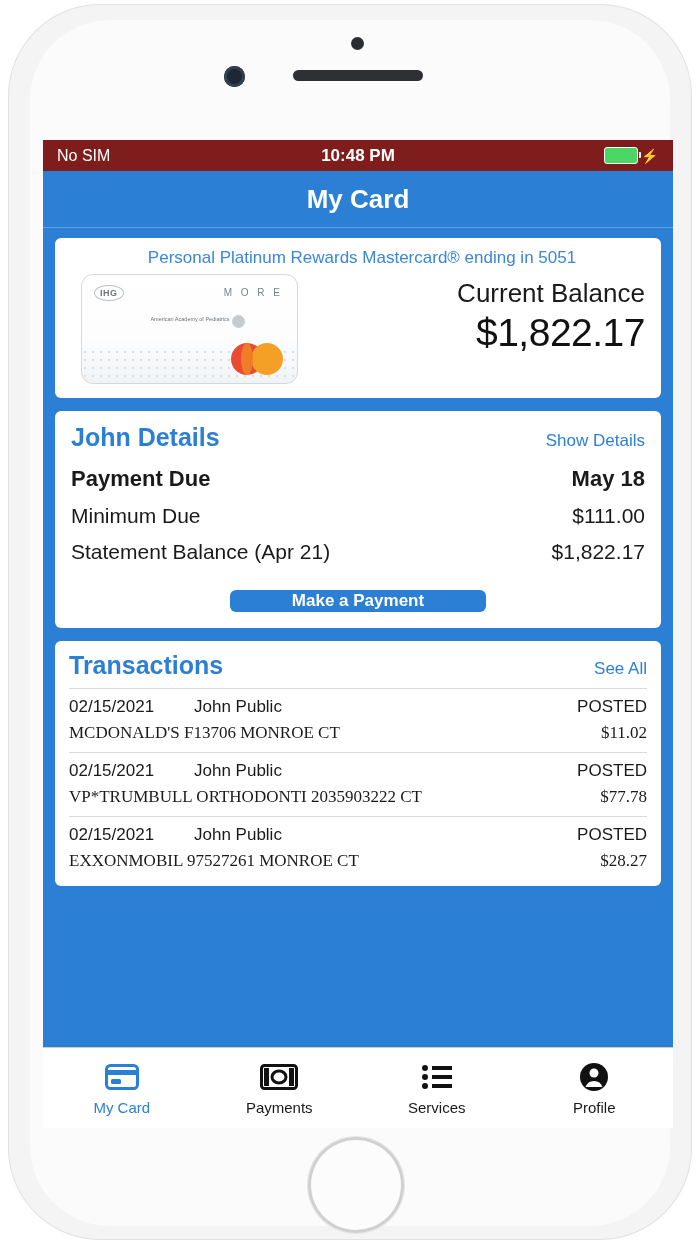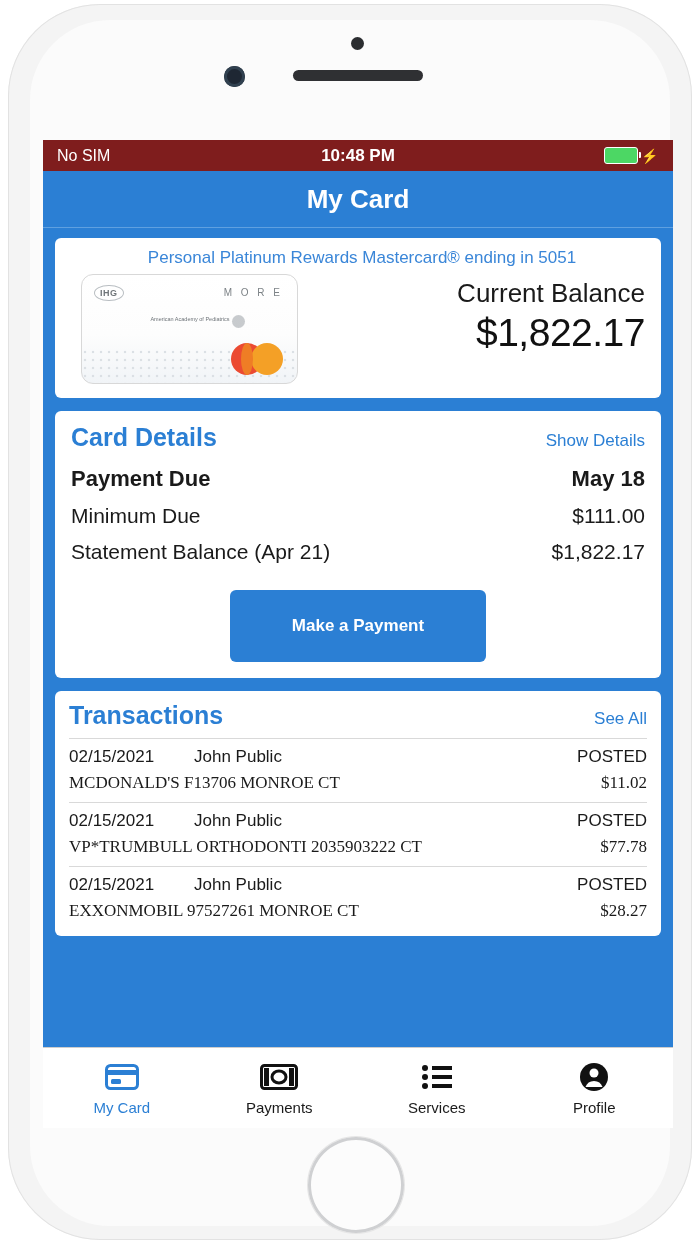--- a/index.html
+++ b/index.html
@@ -307,21 +307,21 @@
     justify-content: center;
     margin-top: 26px;
   }
   .pay-btn {
     background: #2b7fd4;
     color: #ffffff;
     font-size: 17px;
     font-weight: bold;
     border: none;
     border-radius: 6px;
-    padding: 26px 0;
+    padding: 1px 0;
     width: 256px;
     text-align: center;
     cursor: pointer;
   }
 
   
   .trans { padding: 10px 14px 6px 14px; }
   .trans-head {
     display: flex;
     align-items: baseline;
@@ -421,21 +421,21 @@
           </div>
           <div class="balance-block">
             <div class="balance-label">Current Balance</div>
             <div class="balance-amount">$1,822.17</div>
           </div>
         </div>
       </div>
 
       <div class="card details">
         <div class="details-head">
-          <div class="section-title">Card Details</div>
+          <div class="section-title">John Details</div>
           <div class="link">Show Details</div>
         </div>
         <div class="row bold">
           <span>Payment Due</span>
           <span>May 18</span>
         </div>
         <div class="row">
           <span>Minimum Due</span>
           <span>$111.00</span>
         </div>

